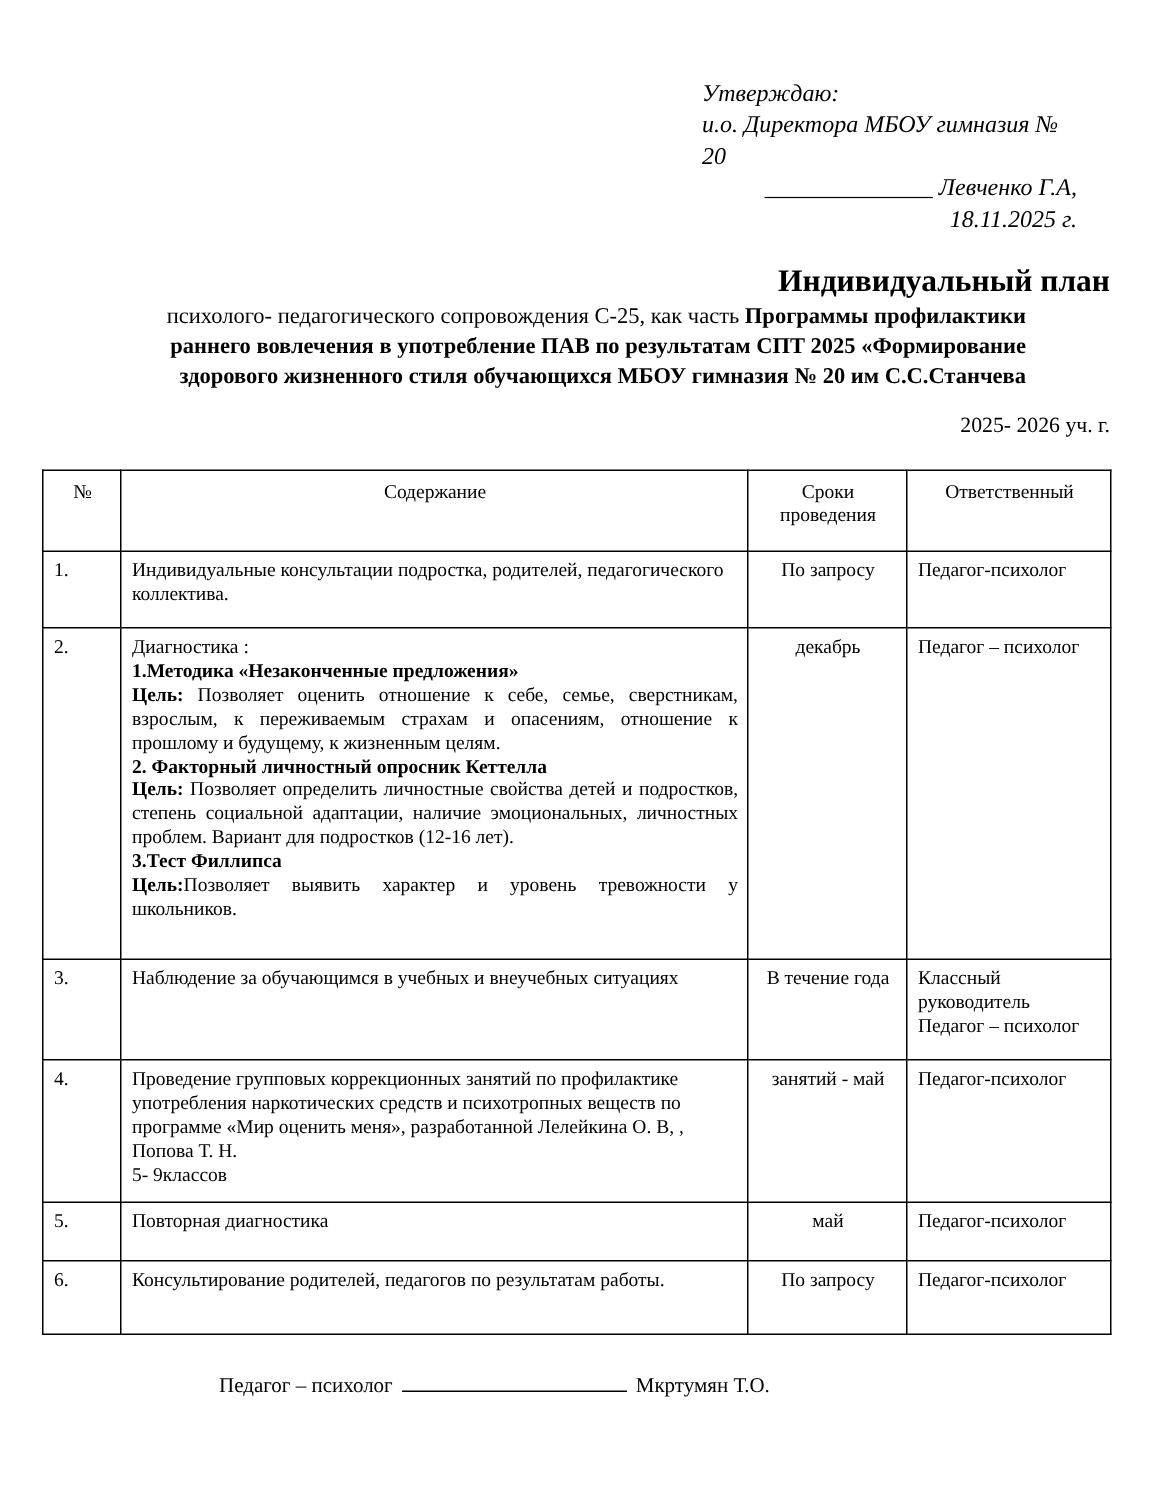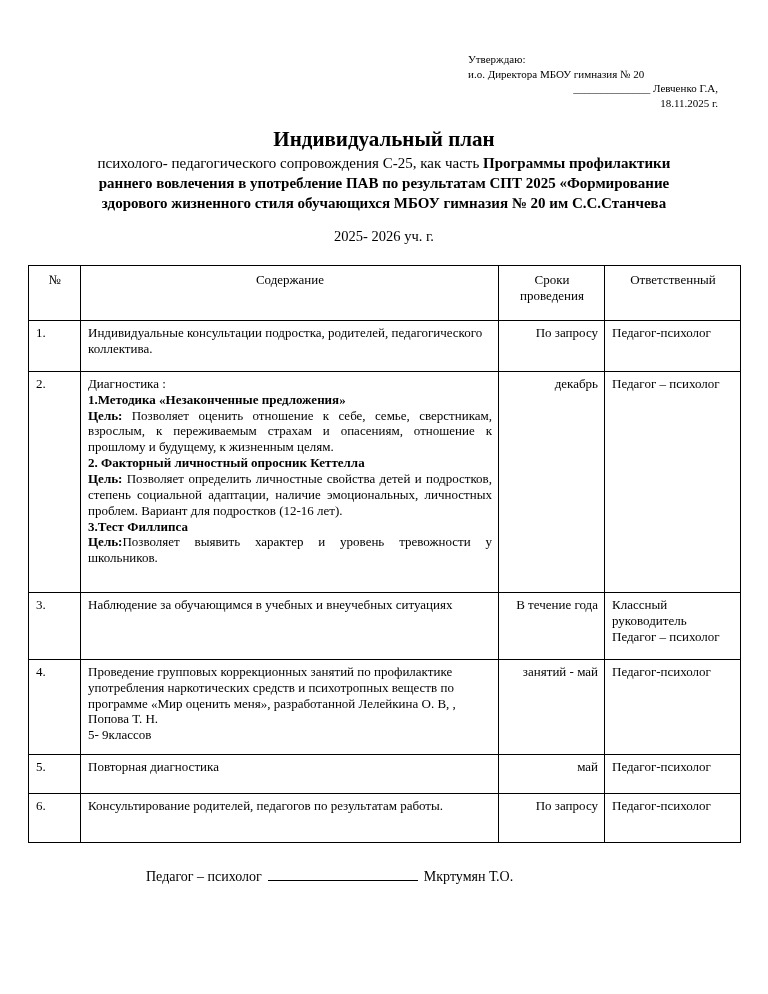--- a/index.html
+++ b/index.html
@@ -17,33 +17,34 @@
   }
   .page {
     box-sizing: border-box;
     width: 768px;
     height: 994px;
     padding: 52px 28px 10px 28px;
   }
   .approval {
     margin-left: 440px;
     width: 250px;
-    font-size: 11px;
+    font-size: 16px;
     line-height: 1.32;
     text-align: left;
+    font-style: italic;
   }
   .approval .line {
     display: block;
   }
   .approval .ln-right {
     text-align: right;
     display: block;
   }
   .title-block {
-    text-align: center;
+    text-align: right;
     margin-top: 16px;
     font-family: Liberation Serif, serif;
   }
   .doc-title {
     font-size: 21px;
     font-weight: bold;
     line-height: 1.25;
   }
   .subtitle {
     font-size: 15px;
@@ -76,21 +77,21 @@
     text-align: center;
     vertical-align: top;
     padding-top: 6px;
     padding-bottom: 16px;
   }
   th.c-num, td.c-num { width: 38px; text-align: center; }
   th.c-body { width: 404px; }
   th.c-dates, td.c-dates { width: 92px; }
   th.c-resp, td.c-resp { width: 122px; }
   td.c-num { text-align: left; padding-left: 10px; }
-  td.c-dates { text-align: right; }
+  td.c-dates { text-align: center; }
   .row-h-1 td { height: 42px; }
   .row-h-2 td { height: 212px; }
   .row-h-3 td { height: 58px; }
   .row-h-4 td { height: 86px; }
   .row-h-5 td { height: 30px; }
   .row-h-6 td { height: 40px; }
   .j { text-align: justify; }
   .b { font-weight: bold; }
   .center { text-align: center; }
   .signature {

